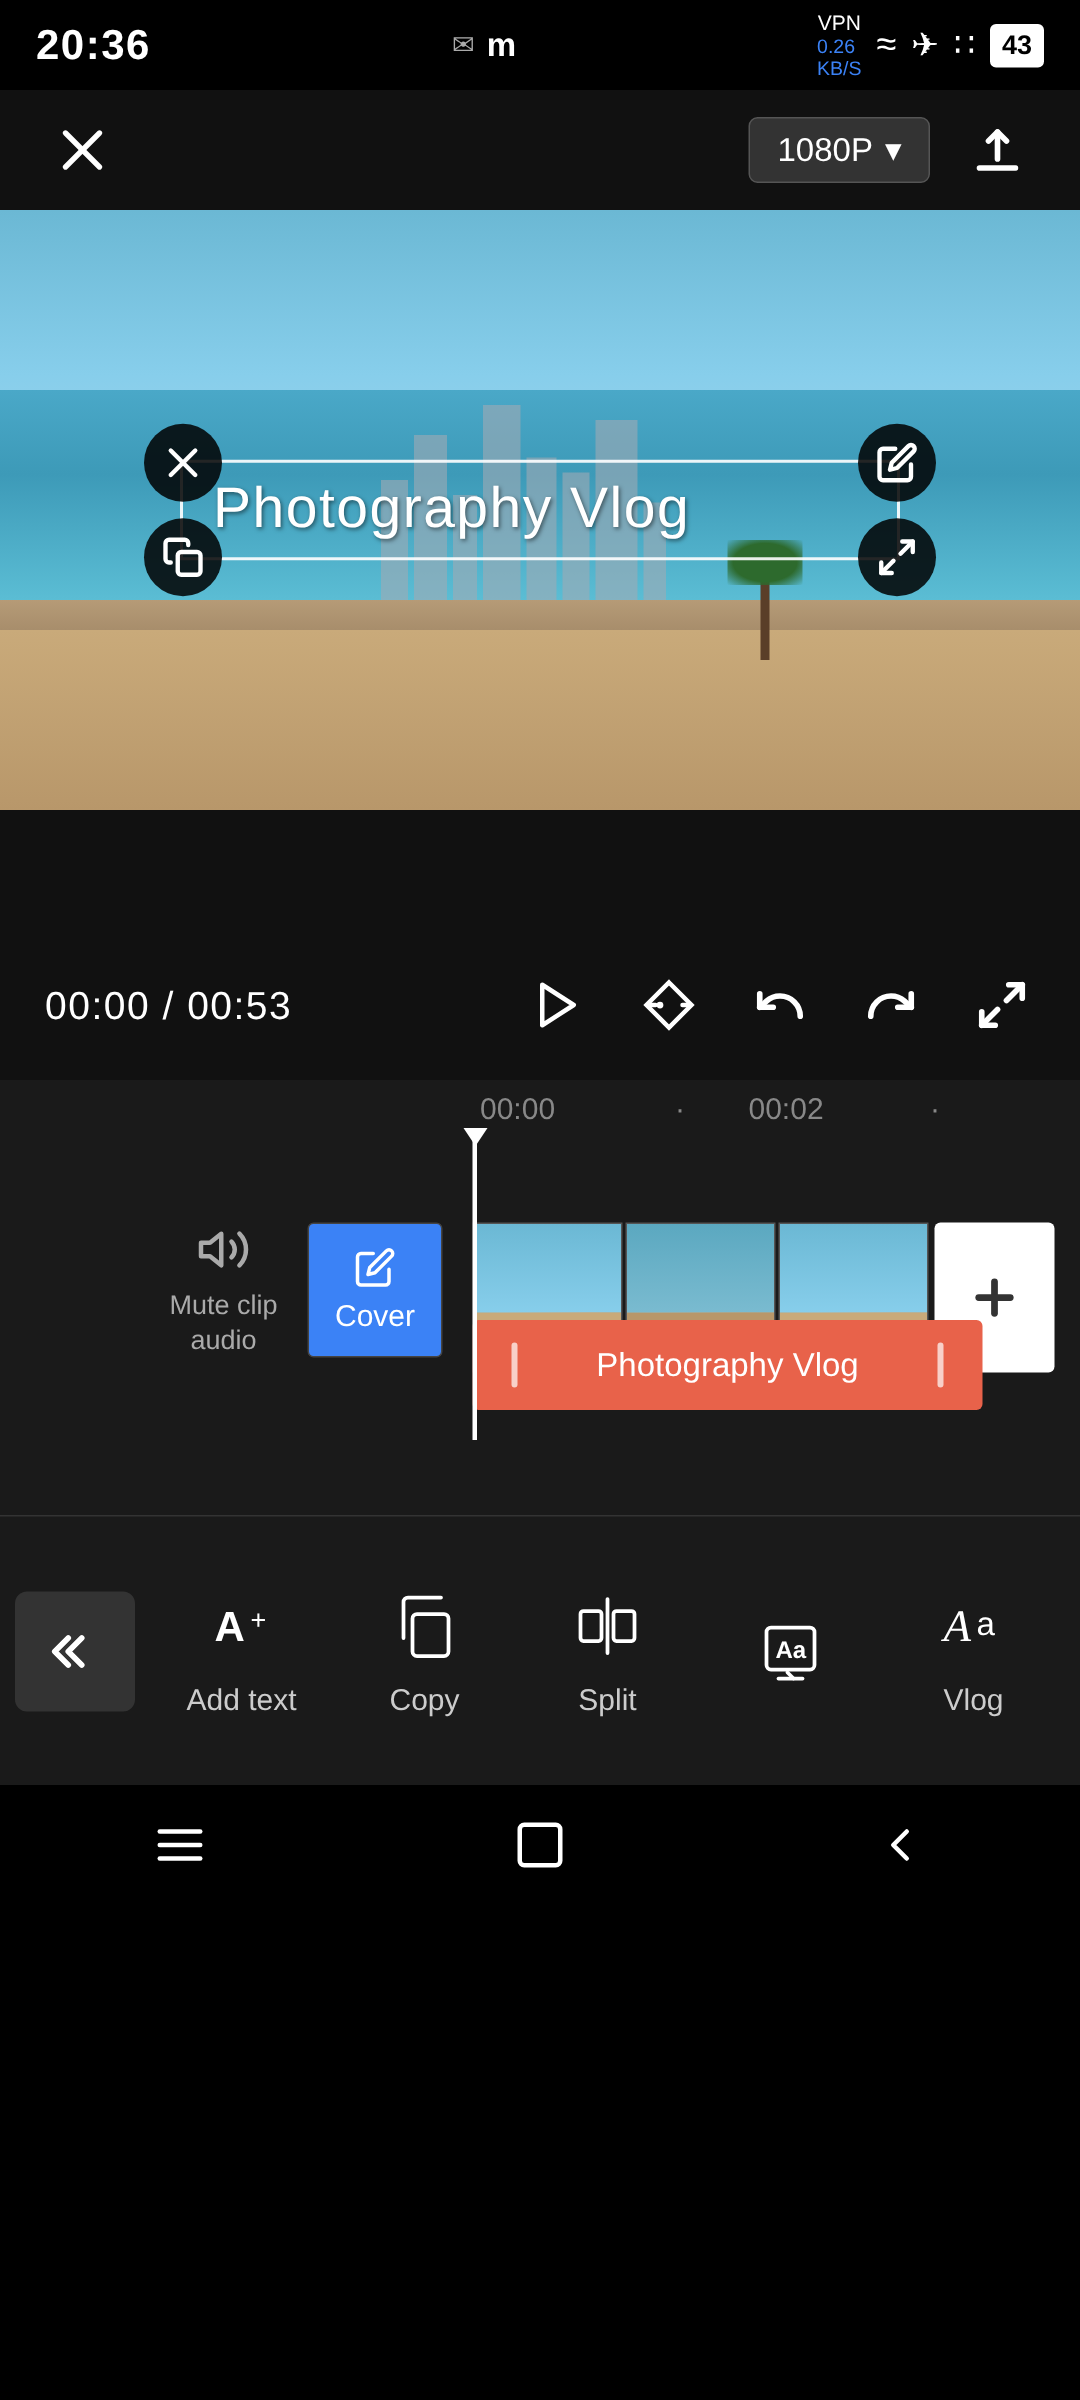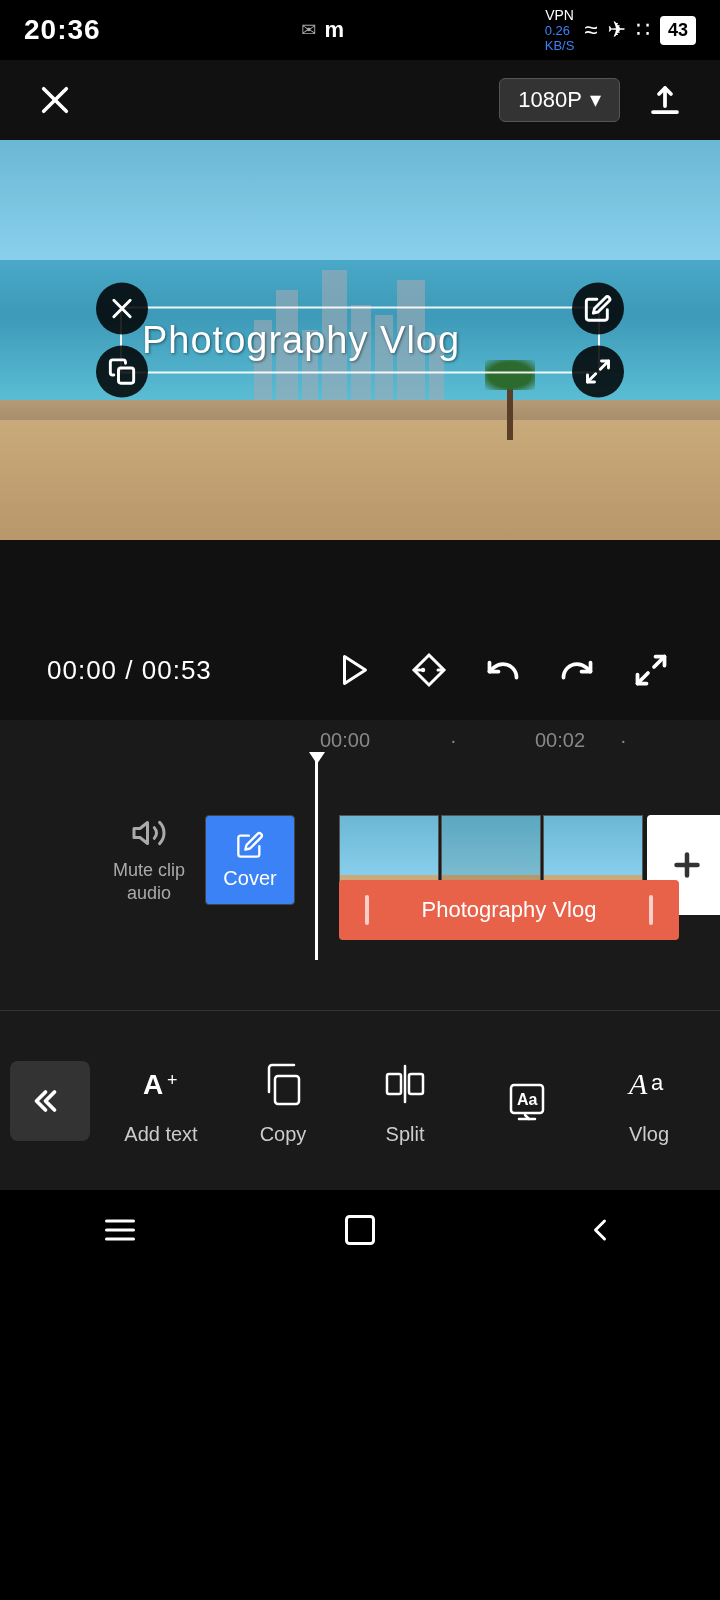--- a/index.html
+++ b/index.html
@@ -210,21 +210,21 @@
     .corner-bl { bottom: -26px; left: -26px; }
     .corner-br { bottom: -26px; right: -26px; }
 
     
     .controls-bar {
       width: 100%;
       height: 100px;
       background: #111;
       display: flex;
       align-items: center;
-      padding: 0 47px;
+      padding: 0 30px;
       justify-content: space-between;
     }
     .time-display {
       color: #fff;
       font-size: 26px;
       letter-spacing: 1px;
     }
     .playback-controls {
       display: flex;
       align-items: center;
@@ -625,25 +625,25 @@
       </svg>
     </div>
   </div>
 </div>
 
 <div class="timeline-area" style="height:290px;">
 
   <div class="timeline-ruler">
     <span class="ruler-mark" style="left:320px;">00:00</span>
     <span class="ruler-mark" style="left:450px;">·</span>
-    <span class="ruler-mark" style="left:535px;">00:02</span>
+    <span class="ruler-mark" style="left:499px;">00:02</span>
     <span class="ruler-mark" style="left:620px;">·</span>
   </div>
 
-  <div class="timeline-tracks" style="position:relative;gap:24px;">
+  <div class="timeline-tracks" style="position:relative;">
 
     <div class="playhead"></div>
 
     <div class="track-left-panel">
       <div class="mute-btn">
         <svg viewBox="0 0 24 24" fill="none" stroke="#aaa" stroke-width="2" stroke-linecap="round" stroke-linejoin="round" style="width:36px;height:36px;">
           <polygon points="11,5 6,9 2,9 2,15 6,15 11,19" fill="none"></polygon>
           <path d="M15.54 8.46a5 5 0 0 1 0 7.07"></path>
           <path d="M19.07 4.93a10 10 0 0 1 0 14.14"></path>
         </svg>

